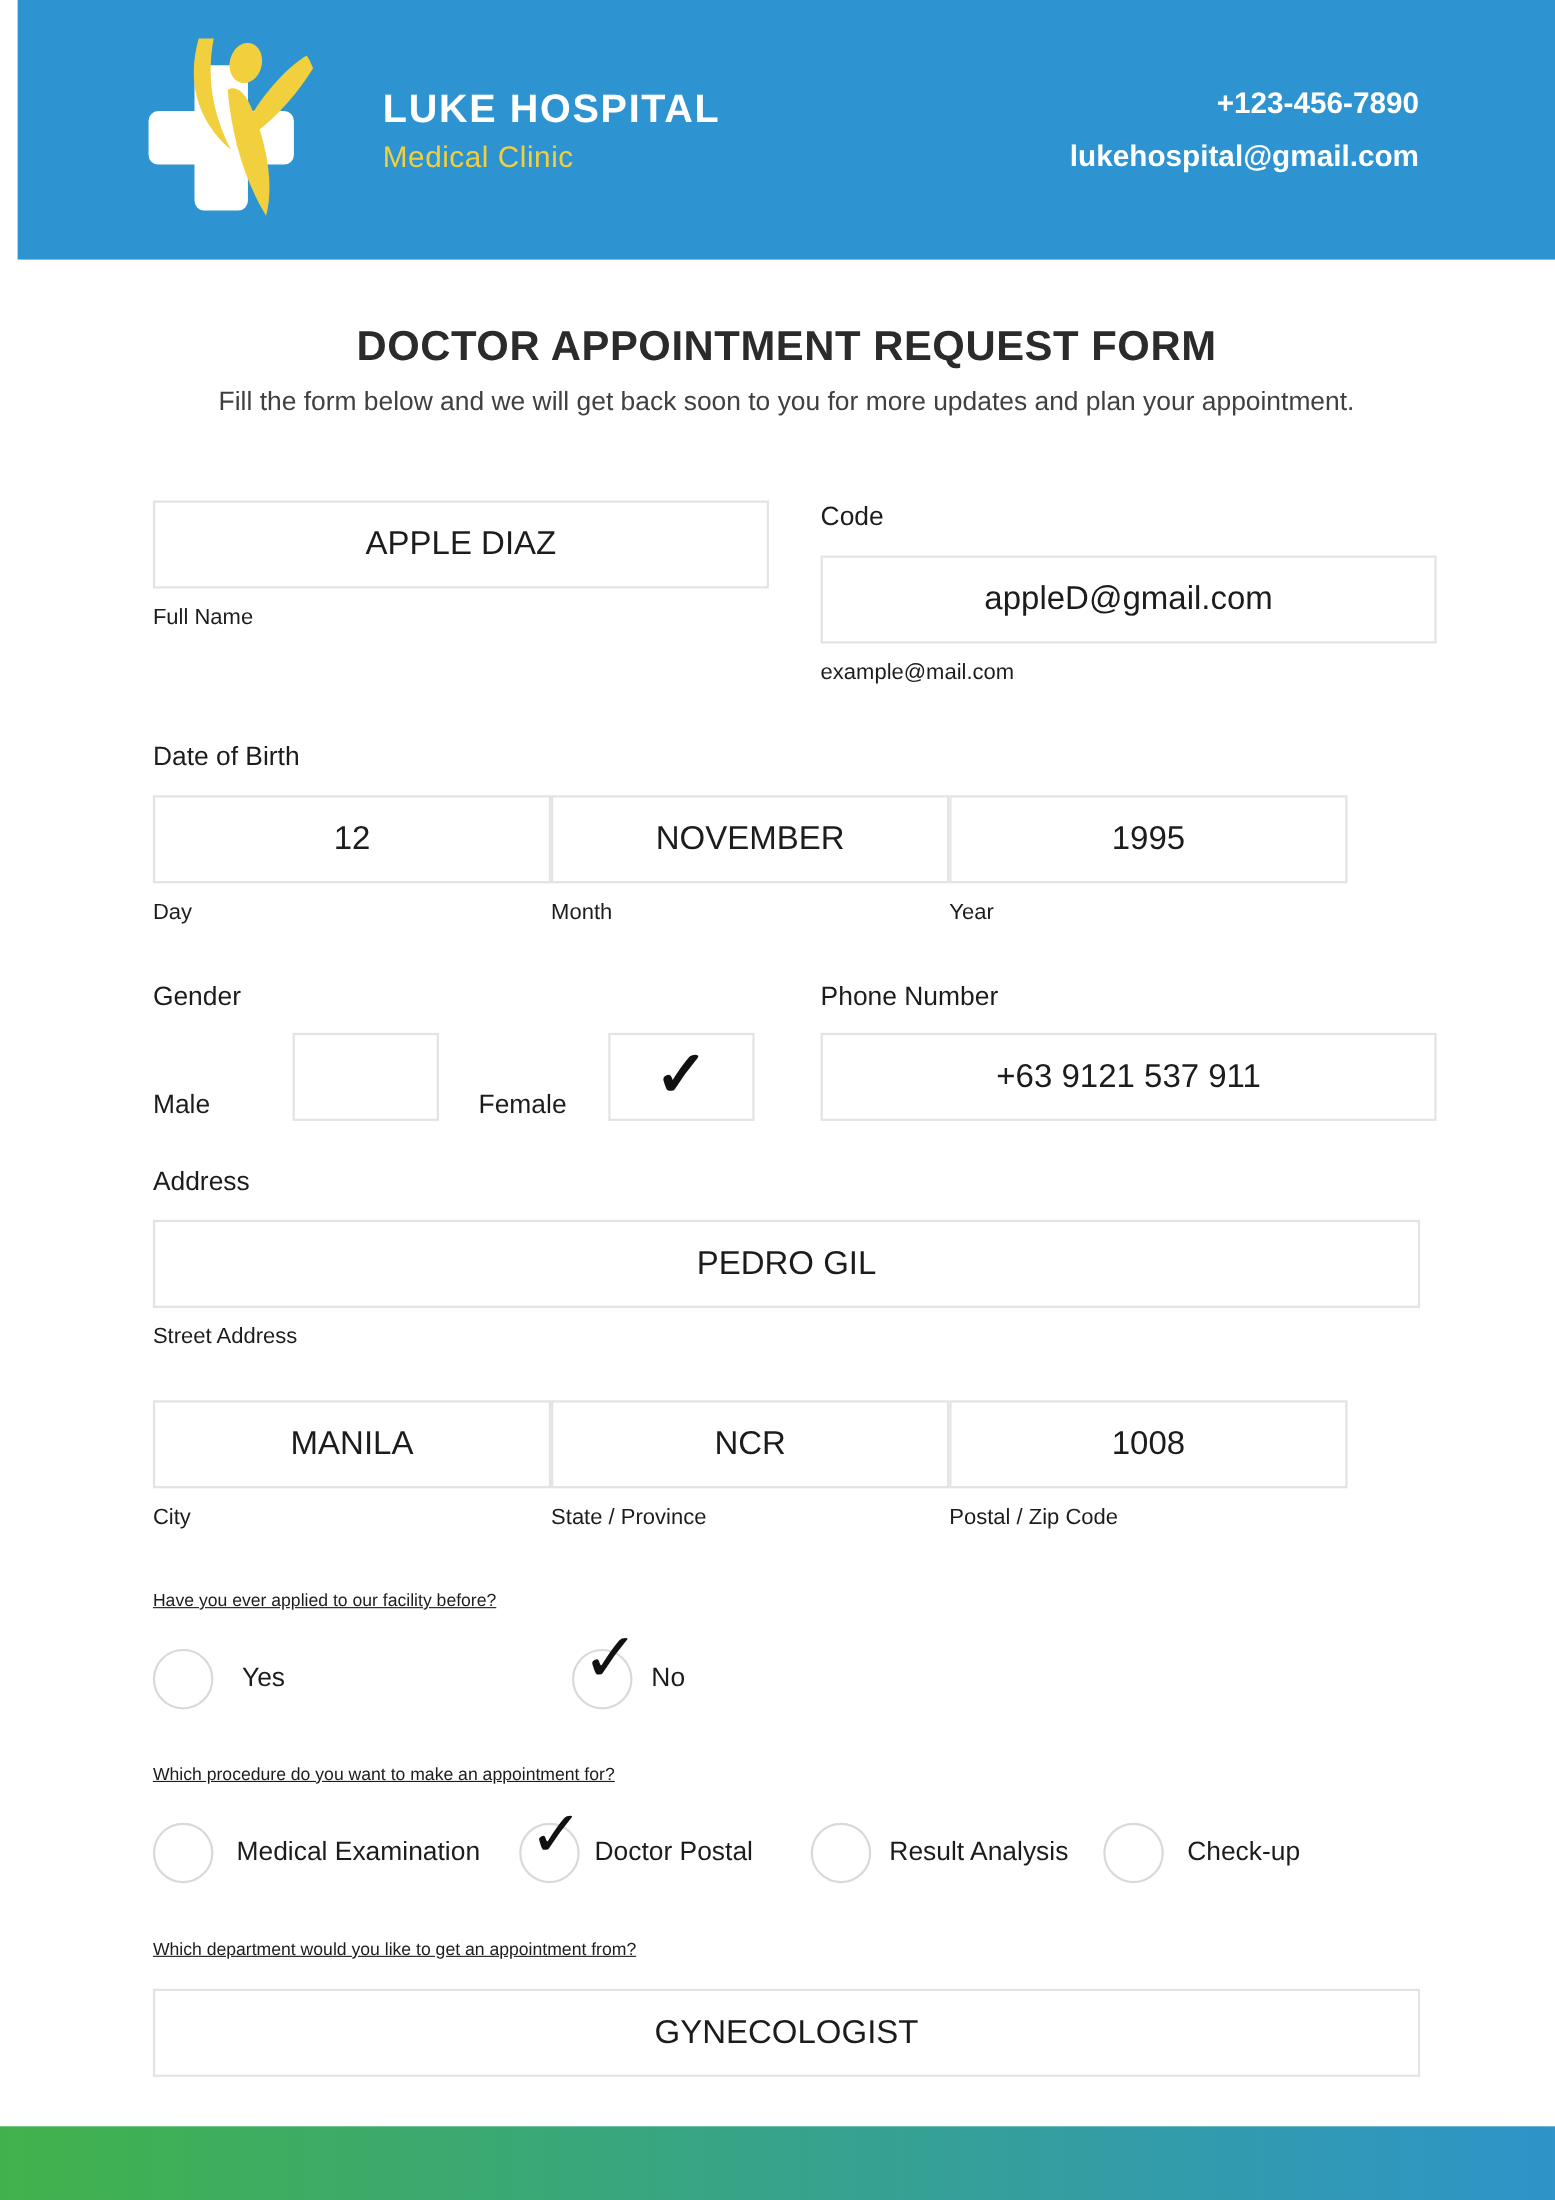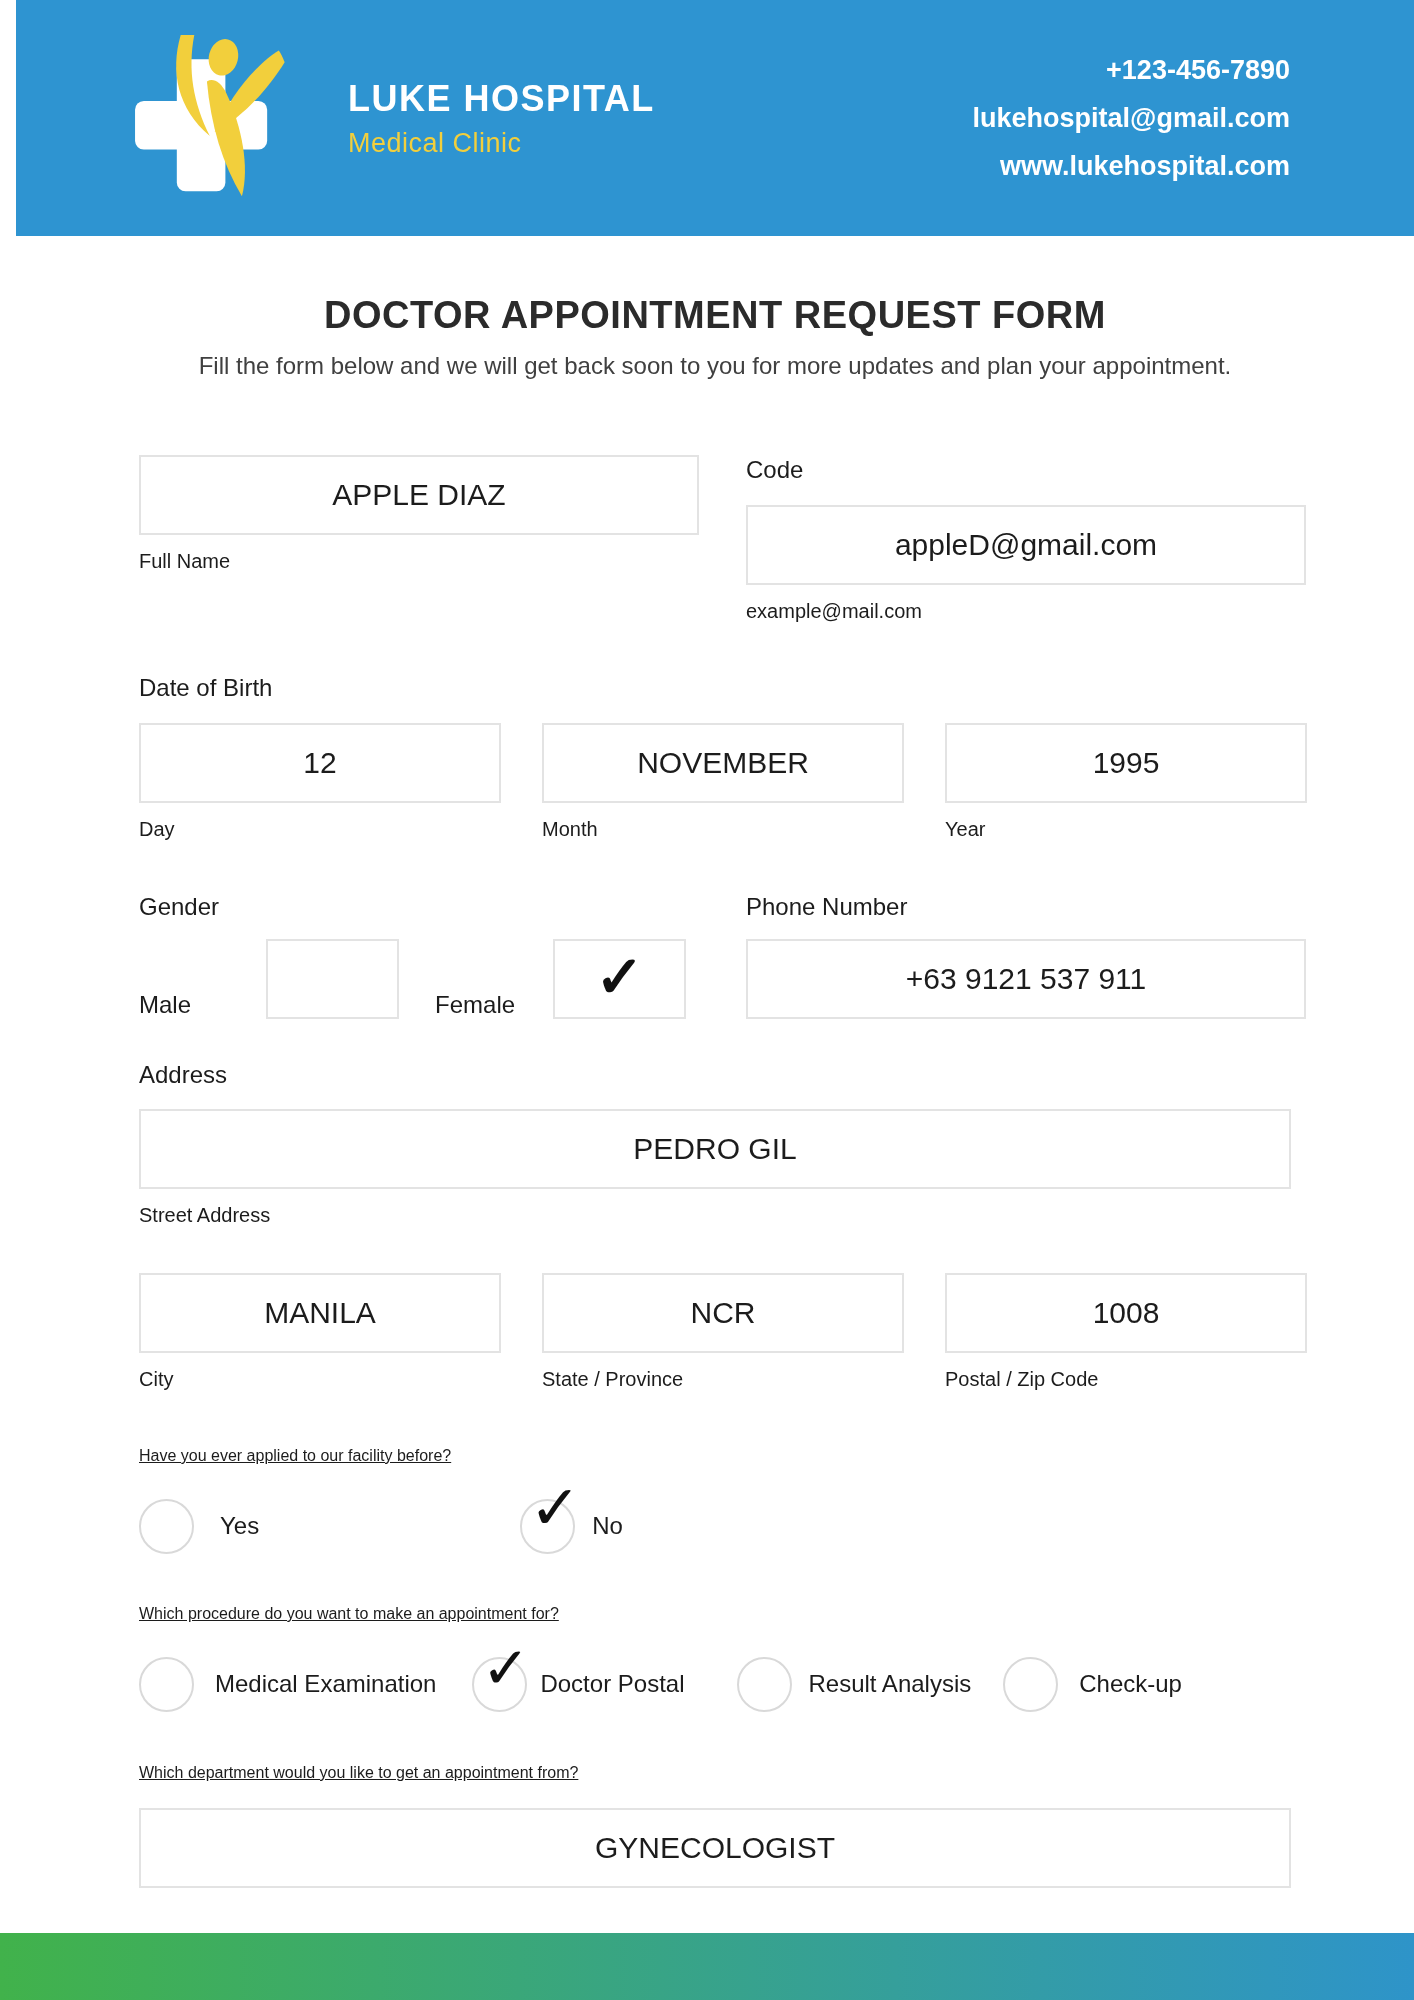--- a/index.html
+++ b/index.html
@@ -84,21 +84,21 @@
     justify-content: center;
     font-size: 30px;
     color: #1c1c1c;
   }
 
   .row1 { margin-top: 74px; }
   .two-col { display: flex; gap: 47px; }
   .col-half { width: 560px; flex: 0 0 auto; }
 
   .dob-label { margin-top: 49px; }
-  .three-col { display: flex; gap: 41px; margin-top: 20px; }
+  .three-col { display: flex; margin-top: 20px; }
   .col-third { width: 362px; flex: 0 0 auto; }
 
   .gp-row { margin-top: 50px; }
   .gender-controls { display: flex; align-items: flex-end; height: 80px; margin-top: 17px; }
   .phone-col .input { margin-top: 17px; }
   .opt-label { font-size: 24px; color: #1c1c1c; }
   .checkbox {
     width: 133px;
     height: 80px;
     border: 2px solid #E3E3E3;
@@ -192,21 +192,20 @@
         </svg>
       </span>
       <div class="brand-text">
         <div class="brand-name">LUKE HOSPITAL</div>
         <div class="brand-tagline" style="color: rgb(242, 207, 60);">Medical Clinic</div>
       </div>
     </div>
     <div class="contact">
       <div>+123-456-7890</div>
       <div>lukehospital@gmail.com</div>
-      <div>www.lukehospital.com</div>
     </div>
   </div>
 
   <div class="content">
 
     <div class="form-title">DOCTOR APPOINTMENT REQUEST FORM</div>
     <div class="form-subtitle">Fill the form below and we will get back soon to you for more updates and plan your appointment.</div>
 
     <div class="two-col row1">
       <div class="col-half">

